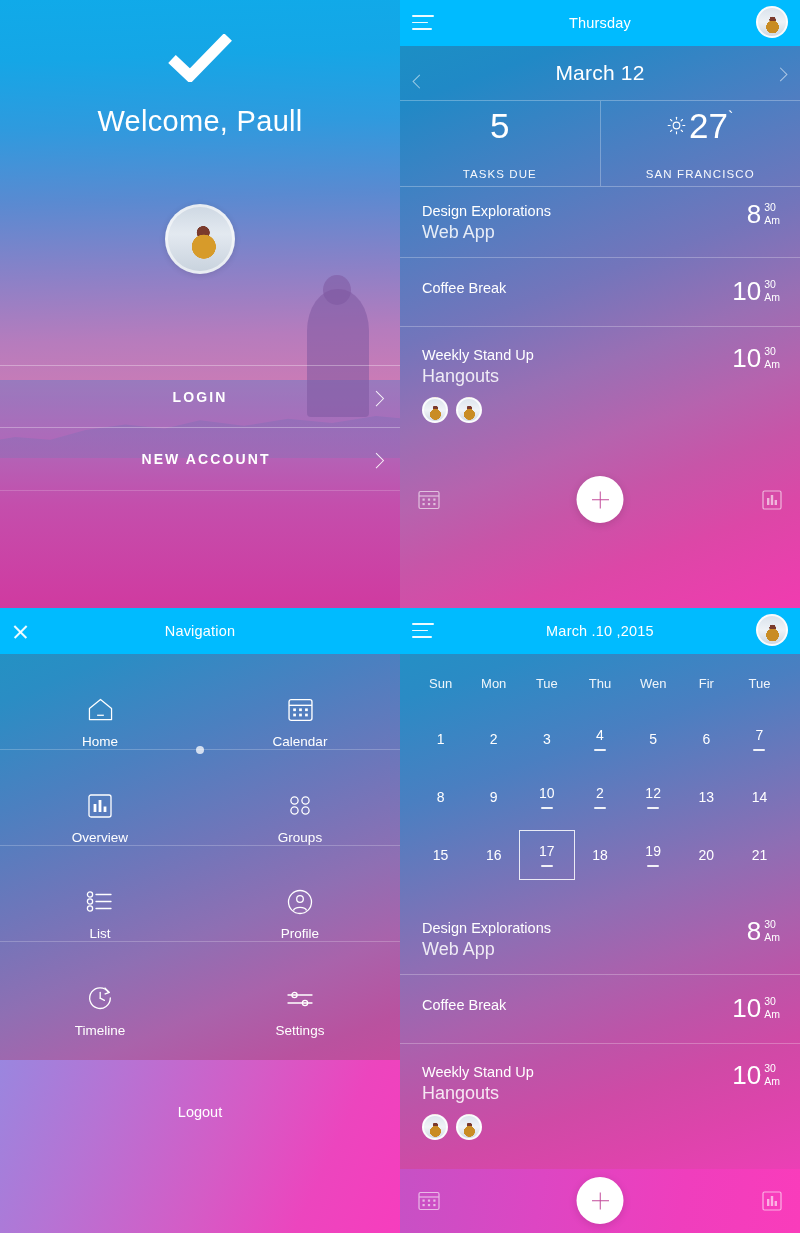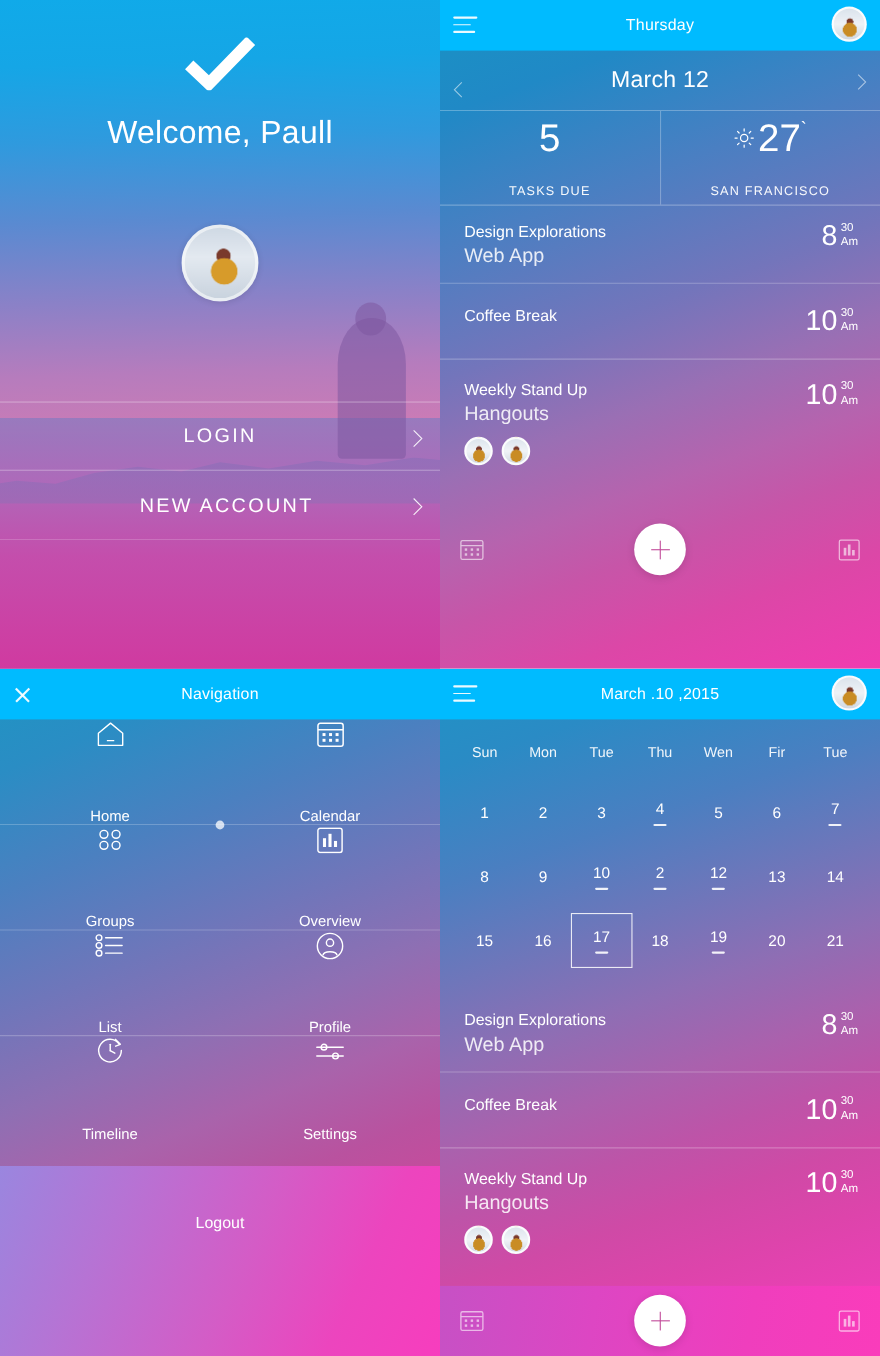--- a/index.html
+++ b/index.html
@@ -70,21 +70,21 @@
     border:3px solid rgba(255,255,255,.55);
     background:
       radial-gradient(circle at 56% 62%, #d79b2a 0 22%, rgba(215,155,42,0) 23%),
       radial-gradient(circle at 55% 40%, #7a3a2c 0 12%, rgba(122,58,44,0) 13%),
       linear-gradient(180deg,#cfd9e4 0%, #e3e9f0 42%, #c9d3de 100%);
     box-shadow:0 1px 6px rgba(0,0,0,.12);
   }
   .auth-row {
     position:absolute; left:0; width:100%; height:63px;
     display:flex; align-items:center; justify-content:center;
-    color:#fff; font-size:18px; letter-spacing:2.1px; font-weight:400;
+    color:#fff; font-size:14px; letter-spacing:2.1px; font-weight:700;
   }
   .auth-row.login { top:365px; border-top:1px solid rgba(255,255,255,.32);
                     border-bottom:1px solid rgba(255,255,255,.30); }
   .auth-row.newacct { top:428px; border-bottom:1px solid rgba(255,255,255,.18);padding-left:12px; }
   .auth-chevron {
     position:absolute; right:22px; top:50%; transform:translateY(-50%);
     width:11px; height:11px; border-top:1.6px solid rgba(255,255,255,.9);
     border-right:1.6px solid rgba(255,255,255,.9); rotate:45deg;
   }
 
@@ -193,21 +193,21 @@
   
   .nav-bg {
     background:linear-gradient(158deg,
       #1e95c3 0%, #2a8dc4 12%, #4b80c0 26%, #6f76ba 40%,
       #8f6fb3 52%, #a963ab 62%, #b9529f 72%, #c74b9c 80%,
       #d45ba8 86%, #e25cb8 92%, #ef4fc2 100%);
   }
   .nav-grid { position:absolute; left:0; top:46px; width:100%; }
   .nav-row { display:flex; height:96px; border-bottom:1px solid rgba(255,255,255,.22); position:relative; }
   .nav-cell {
-    flex:1; display:flex; flex-direction:column; align-items:center; justify-content:space-between;
+    flex:1; display:flex; flex-direction:column; align-items:center; justify-content:flex-end;
     position:relative;
   }
   .nav-icon { height:27px; display:flex; align-items:center; justify-content:center; }
   .nav-label { color:#fff; font-size:13.5px; margin-top:11px; font-weight:400; }
   .page-dot {
     position:absolute; left:50%; top:-4px; transform:translate(-50%,0);
     width:8px; height:8px; border-radius:50%; background:rgba(255,255,255,.75);
   }
   .logout-row {
     position:absolute; left:0; bottom:0; width:100%; height:173px;
@@ -438,43 +438,43 @@
             </svg>
           </span>
           <span class="nav-label">Calendar</span>
         </div>
       </div>
 
       <div class="nav-row">
         <span class="page-dot"></span>
         <div class="nav-cell">
           <span class="nav-icon">
+            <svg width="24" height="24" viewBox="0 0 24 24">
+              <rect x="1" y="1" width="22" height="22" rx="2" fill="none" stroke="#fff" stroke-width="1.3"></rect>
+              <g fill="#fff">
+                <rect x="5.6" y="10" width="2.8" height="8"></rect>
+                <rect x="10.6" y="6" width="2.8" height="12"></rect>
+                <rect x="15.6" y="12.5" width="2.8" height="5.5"></rect>
+              </g>
+            </svg>
+          </span>
+          <span class="nav-label">Overview</span>
+        </div>
+        <div class="nav-cell">
+          <span class="nav-icon">
             <svg width="26" height="25" viewBox="0 0 26 25">
               <g fill="none" stroke="#fff" stroke-width="1.3">
                 <circle cx="7.5" cy="7.5" r="3.6"></circle>
                   <circle cx="18.5" cy="7.5" r="3.6"></circle>
                 <circle cx="7.5" cy="17.5" r="3.6"></circle>
                   <circle cx="18.5" cy="17.5" r="3.6"></circle>
               </g>
             </svg>
           </span>
           <span class="nav-label">Groups</span>
-        </div>
-        <div class="nav-cell">
-          <span class="nav-icon">
-            <svg width="24" height="24" viewBox="0 0 24 24">
-              <rect x="1" y="1" width="22" height="22" rx="2" fill="none" stroke="#fff" stroke-width="1.3"></rect>
-              <g fill="#fff">
-                <rect x="5.6" y="10" width="2.8" height="8"></rect>
-                <rect x="10.6" y="6" width="2.8" height="12"></rect>
-                <rect x="15.6" y="12.5" width="2.8" height="5.5"></rect>
-              </g>
-            </svg>
-          </span>
-          <span class="nav-label">Overview</span>
         </div>
       </div>
 
       <div class="nav-row">
         <div class="nav-cell">
           <span class="nav-icon">
             <svg width="28" height="23" viewBox="0 0 28 23">
               <g fill="none" stroke="#fff" stroke-width="1.3">
                 <circle cx="4" cy="4.5" r="2.6"></circle>
                   <circle cx="4" cy="11.5" r="2.6"></circle>

